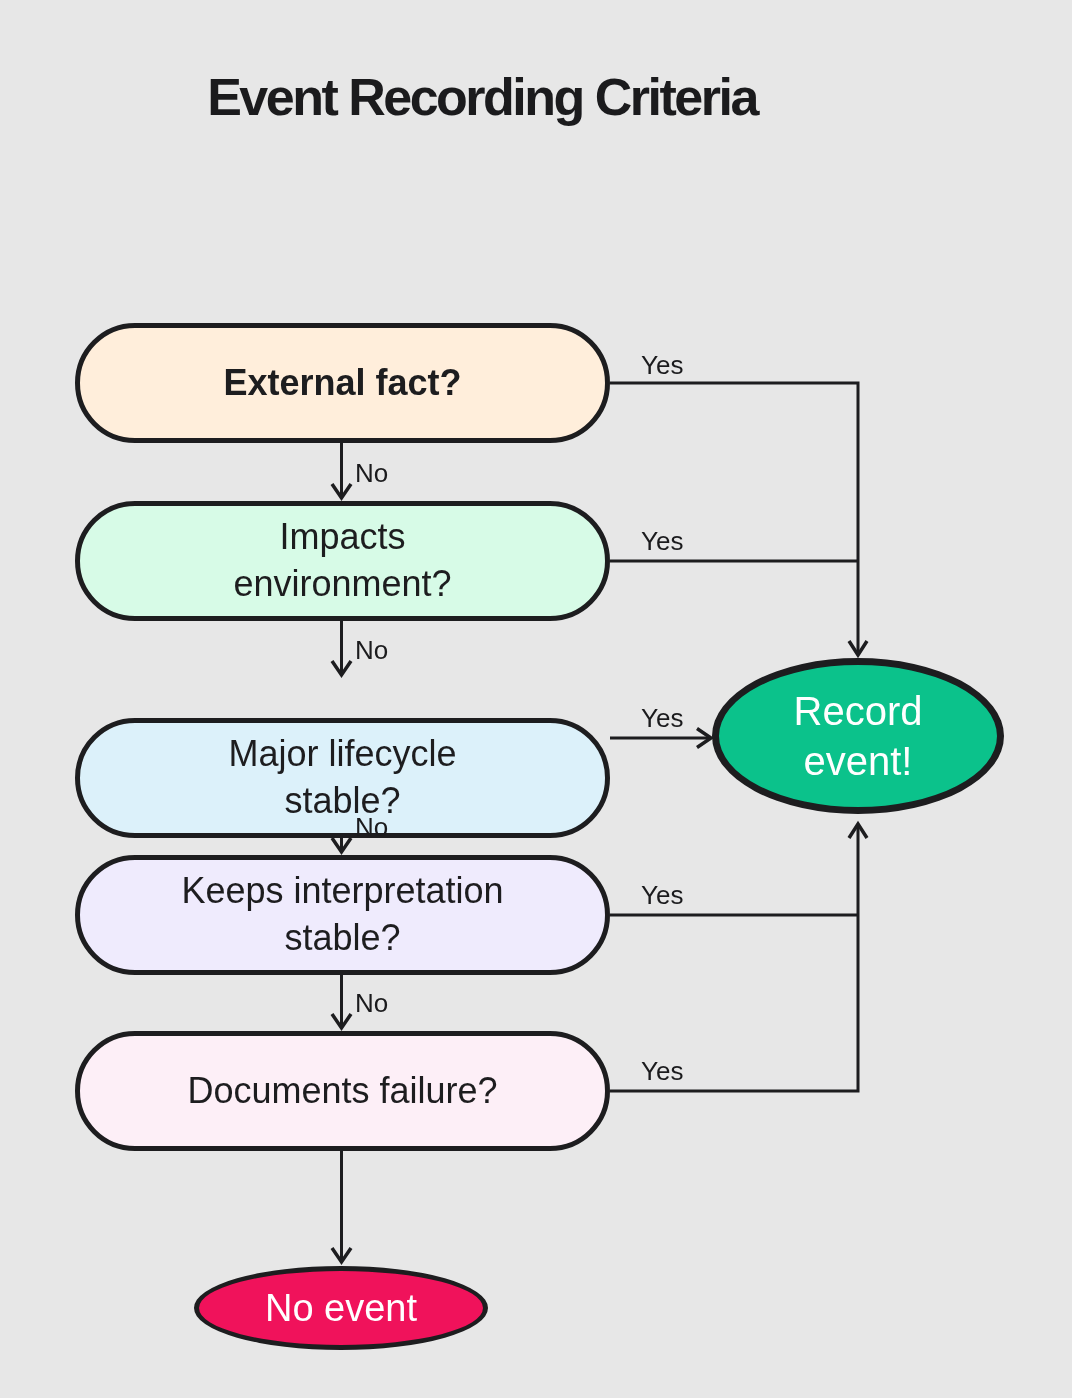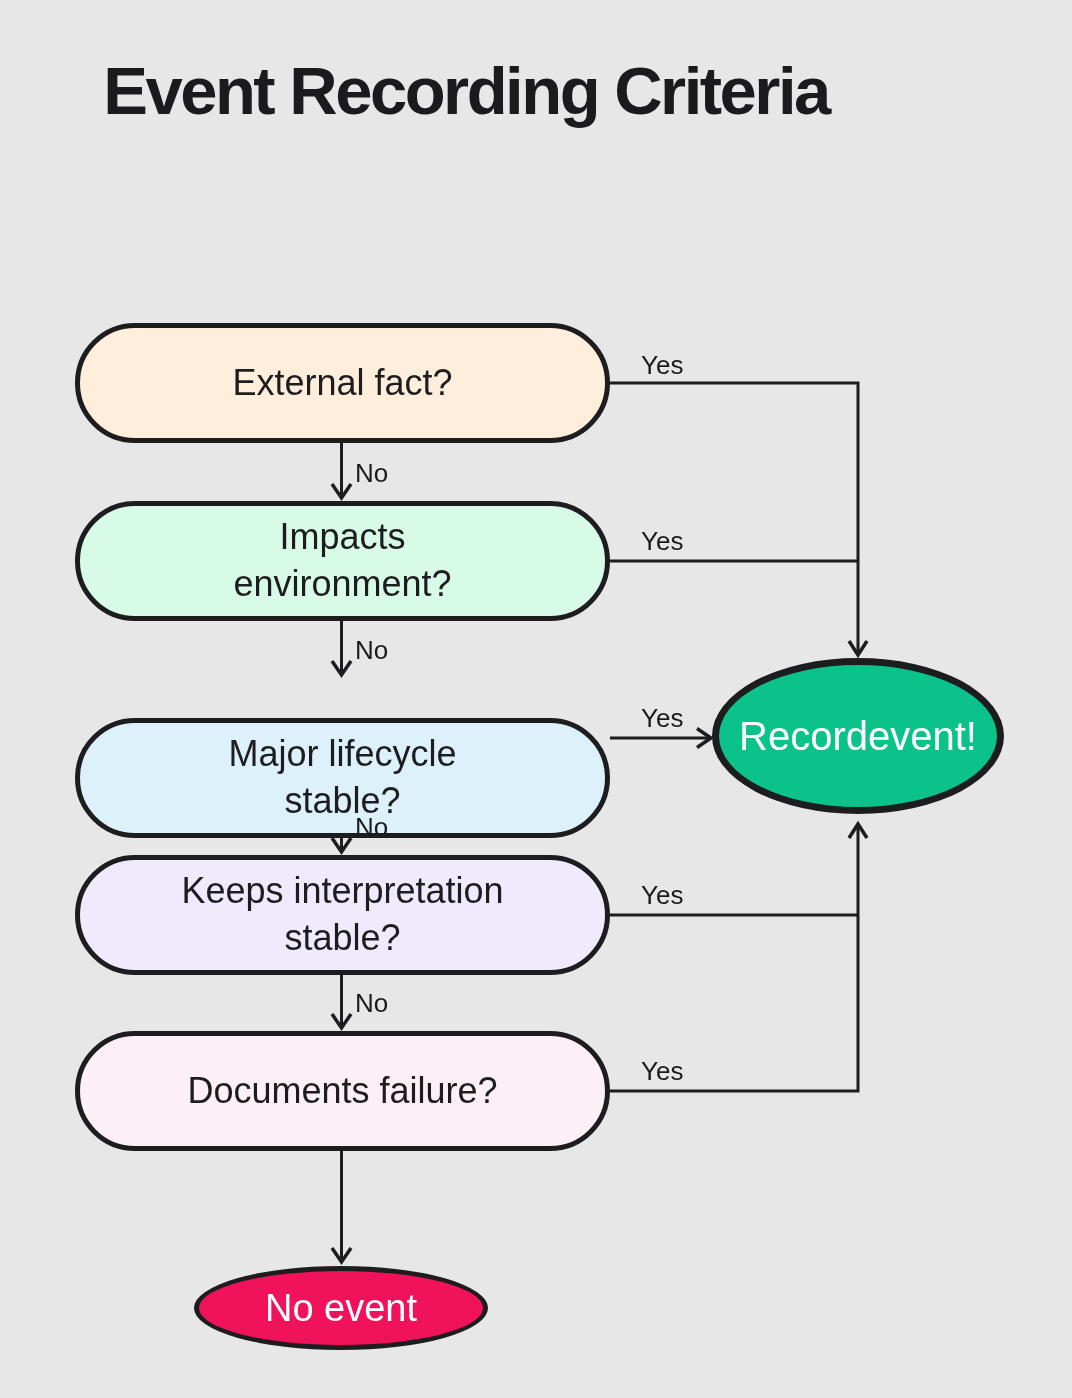--- a/index.html
+++ b/index.html
@@ -13,23 +13,23 @@
     width: 1072px;
     height: 1398px;
     background: #e7e7e7;
     overflow: hidden;
   }
   .title {
     position: absolute;
     top: 48px;
     left: 63px;
     width: 806px;
-    margin: 0;
+    margin: 16px;
     text-align: center;
-    font-size: 67px;
+    font-size: 52px;
     font-weight: 700;
     letter-spacing: -2.5px;
     line-height: 1.28;
     color: #1b1b1d;
   }
   svg.connectors {
     position: absolute;
     inset: 0;
   }
   .node {
@@ -42,30 +42,31 @@
     border-radius: 62px;
     display: flex;
     flex-direction: column;
     align-items: center;
     justify-content: center;
     text-align: center;
     font-size: 36px;
     line-height: 1.3;
     color: #1d1d1f;
   }
-  .q1 { top: 323px; background: #ffeedb; }
+  .q1 { top: 323px; background: #ffeedb; font-weight: bold; }
   .q2 { top: 501px; background: #d7fbe7; }
   .q3 { top: 678px; background: #dcf1fa; margin-top: 40px; }
   .q4 { top: 855px; background: #efebfd; }
   .q5 { top: 1031px; background: #fdeff7; }
   .terminal {
     position: absolute;
     box-sizing: border-box;
     border-radius: 50%;
     display: flex;
+    flex-direction: column;
     align-items: center;
     justify-content: center;
     text-align: right;
     color: #ffffff;
   }
   .record {
     left: 712px;
     top: 658px;
     width: 292px;
     height: 156px;

